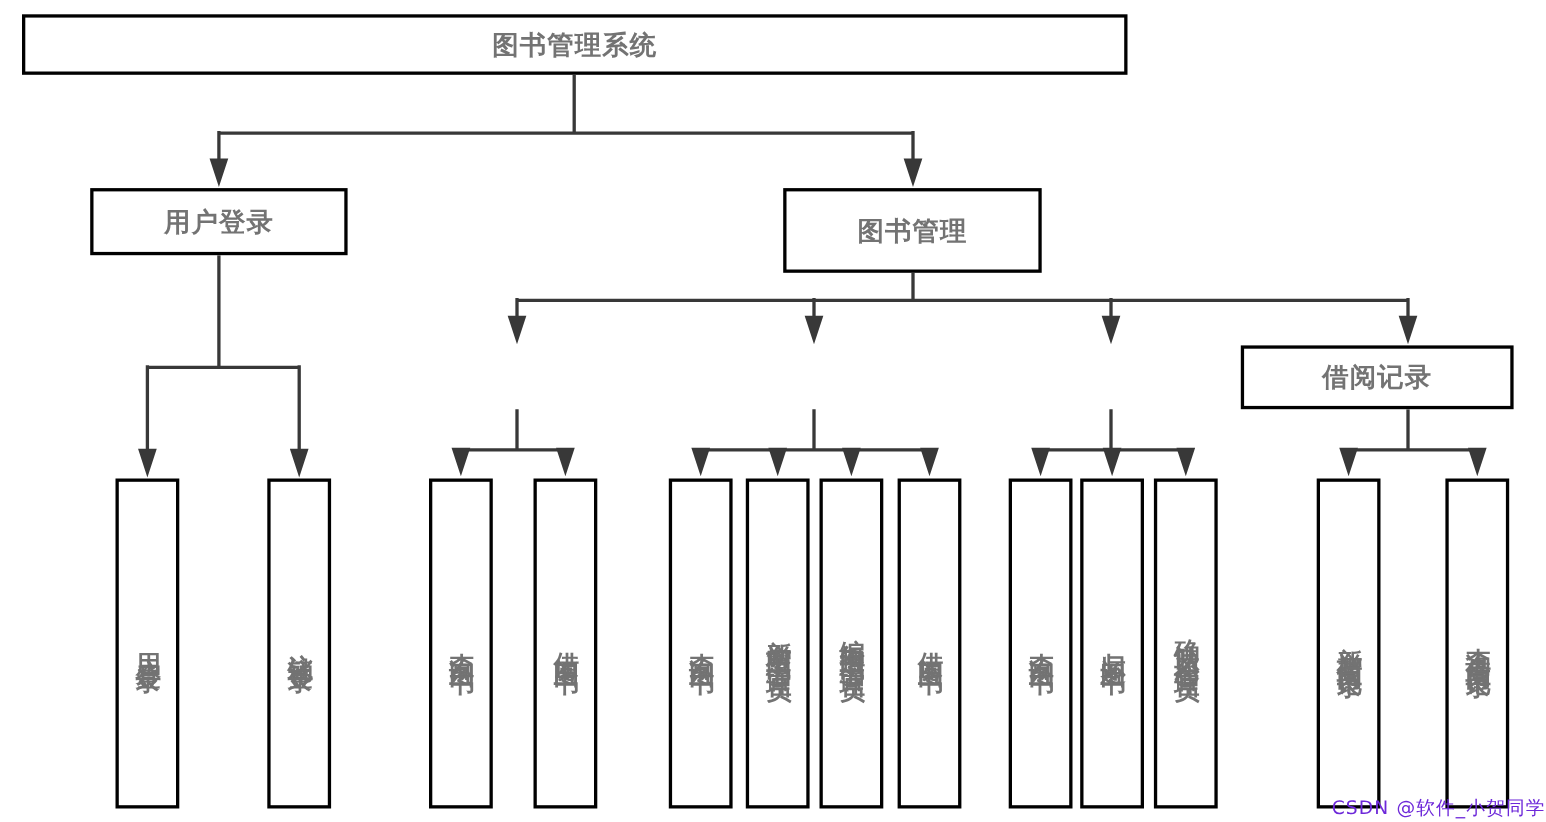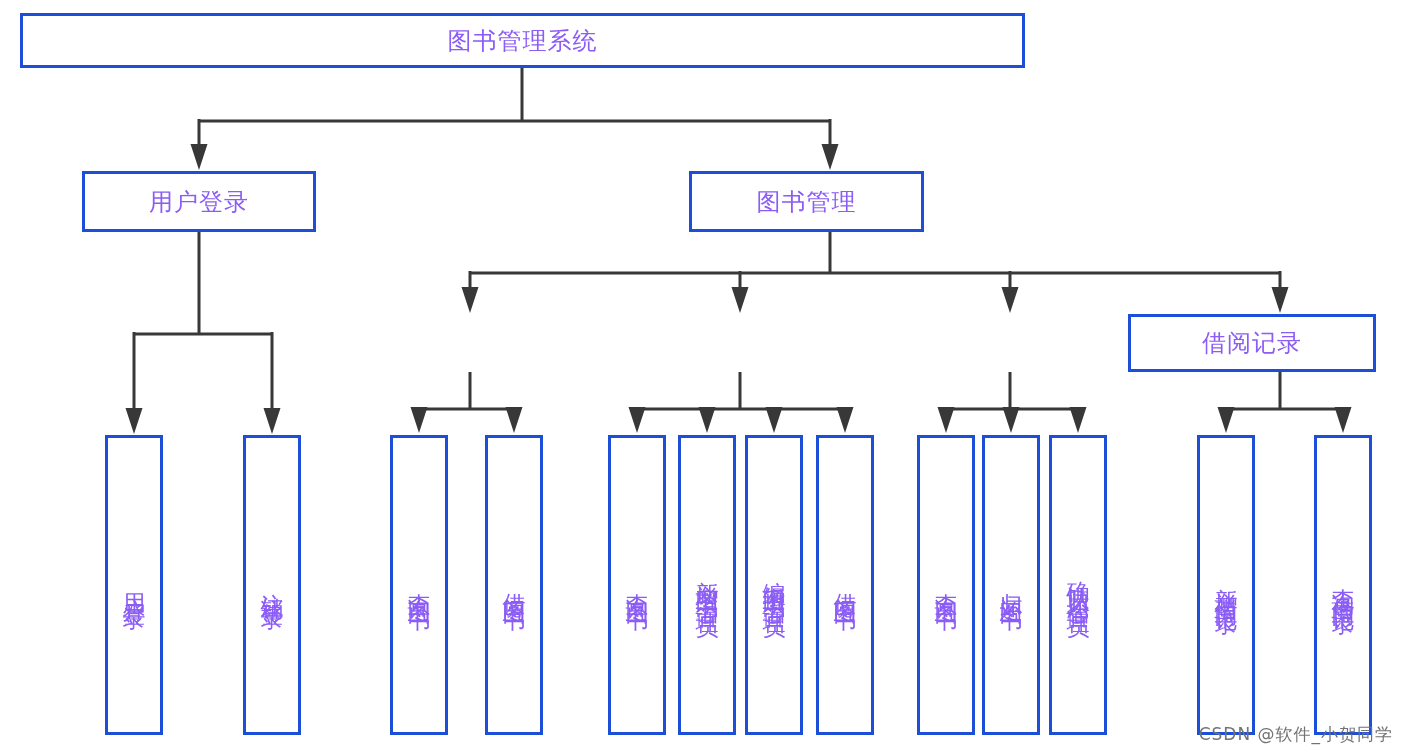--- a/index.html
+++ b/index.html
@@ -7,46 +7,47 @@
     position:relative;
     width:1405px;height:747px;
     background:#ffffff;
     font-family:"DejaVu Sans","Liberation Sans",sans-serif;
     overflow:hidden;
   }
   .lines{position:absolute;left:0;top:0;}
   .box{
     position:absolute;
     background:#ffffff;
-    border:3px solid #1d4ed8;
+    border:3px solid #000000;
     box-sizing:border-box;
     display:flex;
     align-items:center;
     justify-content:center;
-    color:#8b5cf6;
+    color:#737373;
     font-size:24px;
     letter-spacing:1px;
     white-space:nowrap;
     z-index:2;
+    font-weight:bold;
   }
   .box.v{
     writing-mode:vertical-rl;
     text-orientation:mixed;
     font-size:23px;
     letter-spacing:5px;
     white-space:normal;
     line-height:1;
   }
   .watermark{
     position:absolute;
-    right:12px;
+    right:0;
     bottom:1px;
     font-size:17px;
     letter-spacing:1px;
-    color:#737373;
+    color:#6d28d9;
     z-index:5;
   }
 </style>
 </head>
 <body>
 
 <div class="canvas">
 
   <svg class="lines" width="1405" height="747" viewBox="0 0 1405 747">
     <g fill="none" stroke-width="3" stroke="#383838">
@@ -75,21 +76,21 @@
              M937.5 407 H954.5 L946 433 Z
              M1002.5 407 H1019.5 L1011 433 Z
              M1069.5 407 H1086.5 L1078 433 Z
              M1217.5 407 H1234.5 L1226 433 Z
              M1334.5 407 H1351.5 L1343 433 Z" fill="#383838"></path>
   </svg>
 
   <div class="box" style="left:20px;top:13px;width:1005px;height:55px">图书管理系统</div>
 
   <div class="box" style="left:82px;top:171px;width:234px;height:61px">用户登录</div>
-  <div class="box" style="left:689px;top:171px;width:235px;height:61px">图书管理</div>
+  <div class="box" style="left:712px;top:171px;width:235px;height:77px">图书管理</div>
 
   <div class="box" style="left:1128px;top:314px;width:248px;height:58px">借阅记录</div>
 
   <div class="box v" style="left:105px;top:435px;width:58px;height:300px">用户登录</div>
   <div class="box v" style="left:243px;top:435px;width:58px;height:300px">注销登录</div>
 
   <div class="box v" style="left:390px;top:435px;width:58px;height:300px">查询图书</div>
   <div class="box v" style="left:485px;top:435px;width:58px;height:300px">借阅图书</div>
 
   <div class="box v" style="left:608px;top:435px;width:58px;height:300px">查询图书</div>

